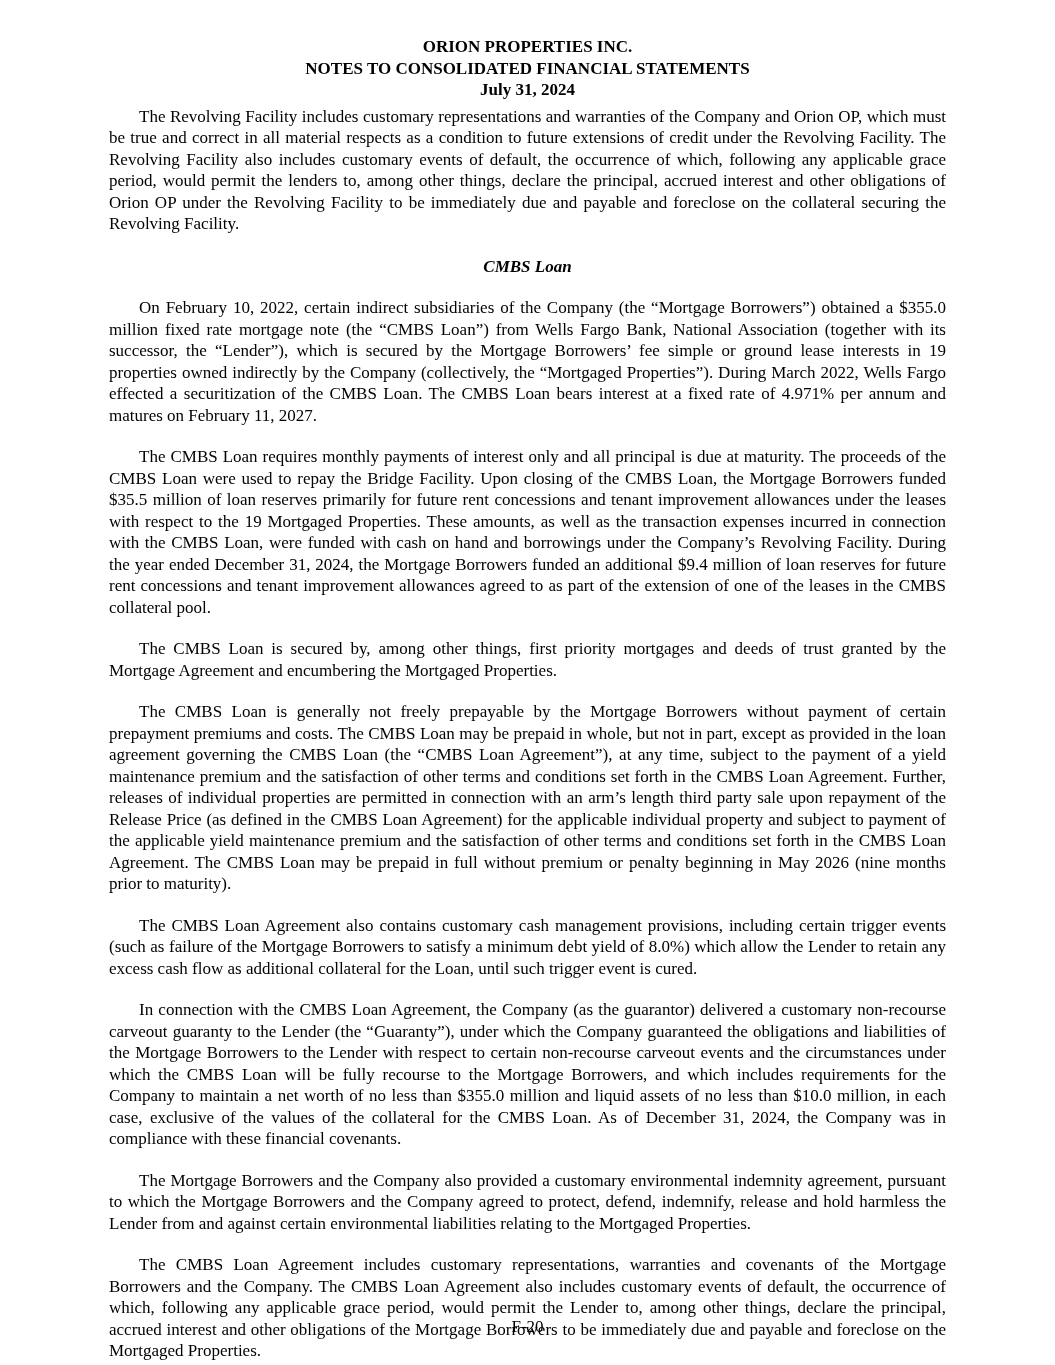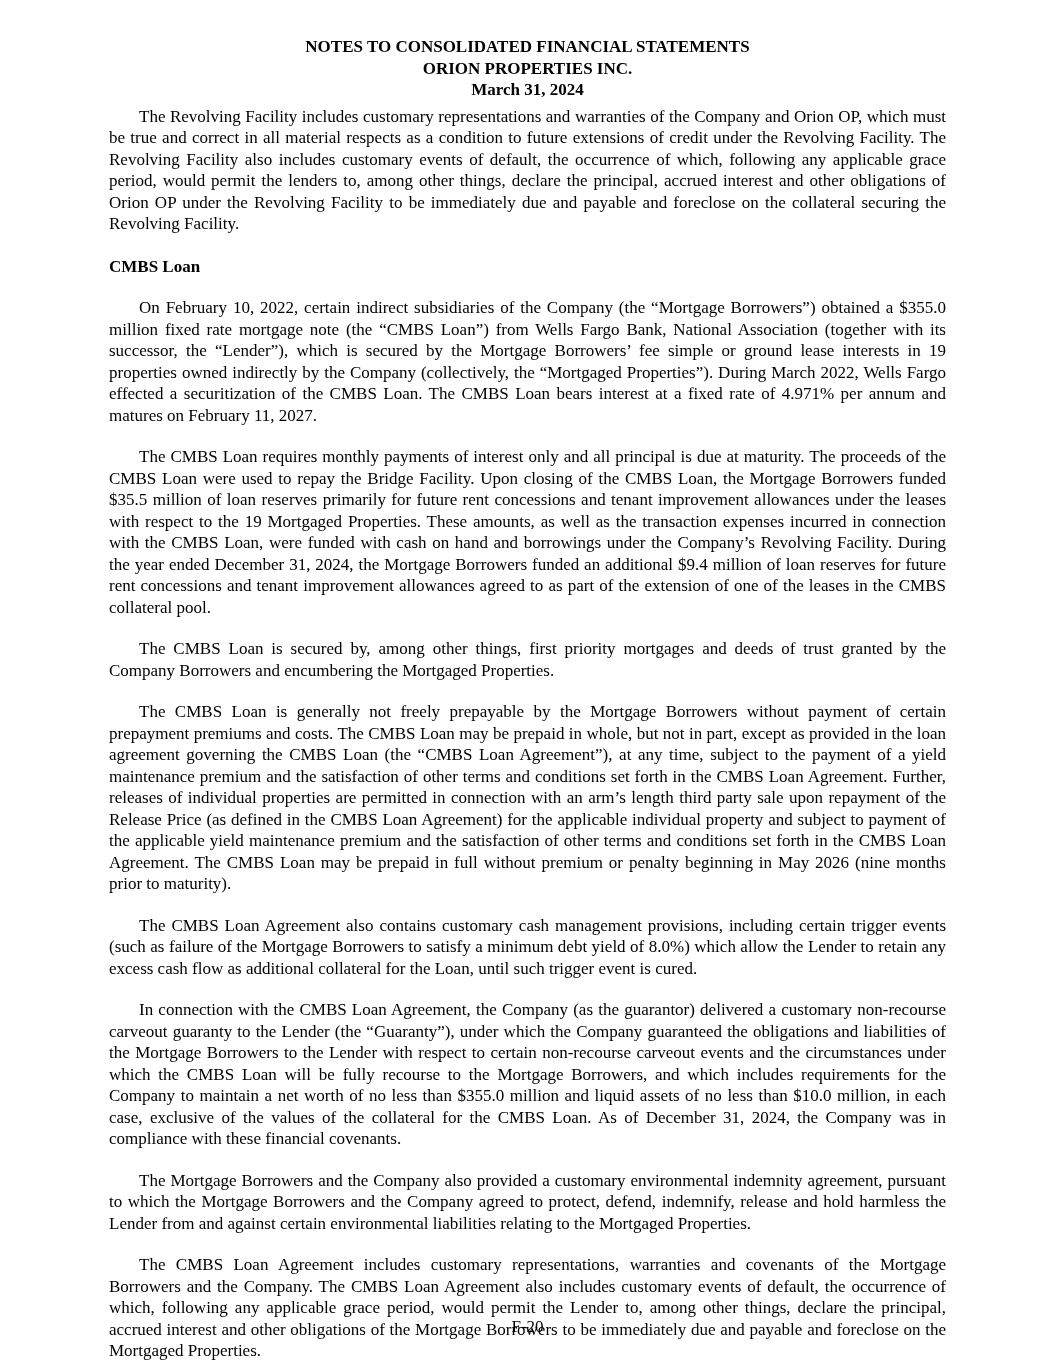--- a/index.html
+++ b/index.html
@@ -34,48 +34,49 @@
     margin: 20px 0 0 0;
     text-align: justify;
     text-indent: 30px;
   }
   .body-paragraph.first {
     margin-top: 5px;
   }
   .section-heading {
     margin: 21px 0 0 0;
     font-weight: bold;
-    text-align: left;
+    font-style: italic;
+    text-align: center;
     text-indent: 0;
   }
   .doc-footer {
     position: absolute;
     bottom: 28px;
     left: 0;
     width: 100%;
     text-align: center;
   }
 </style>
 </head>
 <body>
 
 <div class="page">
 
   <header class="doc-header">
+    <div class="h-line">ORION PROPERTIES INC.</div>
     <div class="h-line">NOTES TO CONSOLIDATED FINANCIAL STATEMENTS</div>
-    <div class="h-line">ORION PROPERTIES INC.</div>
-    <div class="h-line">March 31, 2024</div>
+    <div class="h-line">July 31, 2024</div>
   </header>
 
   <main class="doc-body">
       <p class="body-paragraph first">The Revolving Facility includes customary representations and warranties of the Company and Orion OP, which must be true and correct in all material respects as a condition to future extensions of credit under the Revolving Facility. The Revolving Facility also includes customary events of default, the occurrence of which, following any applicable grace period, would permit the lenders to, among other things, declare the principal, accrued interest and other obligations of Orion OP under the Revolving Facility to be immediately due and payable and foreclose on the collateral securing the Revolving Facility.</p>
       <p class="section-heading">CMBS Loan</p>
       <p class="body-paragraph">On February 10, 2022, certain indirect subsidiaries of the Company (the “Mortgage Borrowers”) obtained a $355.0 million fixed rate mortgage note (the “CMBS Loan”) from Wells Fargo Bank, National Association (together with its successor, the “Lender”), which is secured by the Mortgage Borrowers’ fee simple or ground lease interests in 19 properties owned indirectly by the Company (collectively, the “Mortgaged Properties”). During March 2022, Wells Fargo effected a securitization of the CMBS Loan. The CMBS Loan bears interest at a fixed rate of 4.971% per annum and matures on February 11, 2027.</p>
       <p class="body-paragraph">The CMBS Loan requires monthly payments of interest only and all principal is due at maturity. The proceeds of the CMBS Loan were used to repay the Bridge Facility. Upon closing of the CMBS Loan, the Mortgage Borrowers funded $35.5 million of loan reserves primarily for future rent concessions and tenant improvement allowances under the leases with respect to the 19 Mortgaged Properties. These amounts, as well as the transaction expenses incurred in connection with the CMBS Loan, were funded with cash on hand and borrowings under the Company’s Revolving Facility. During the year ended December 31, 2024, the Mortgage Borrowers funded an additional $9.4 million of loan reserves for future rent concessions and tenant improvement allowances agreed to as part of the extension of one of the leases in the CMBS collateral pool.</p>
-      <p class="body-paragraph">The CMBS Loan is secured by, among other things, first priority mortgages and deeds of trust granted by the Company Borrowers and encumbering the Mortgaged Properties.</p>
+      <p class="body-paragraph">The CMBS Loan is secured by, among other things, first priority mortgages and deeds of trust granted by the Mortgage Agreement and encumbering the Mortgaged Properties.</p>
       <p class="body-paragraph">The CMBS Loan is generally not freely prepayable by the Mortgage Borrowers without payment of certain prepayment premiums and costs. The CMBS Loan may be prepaid in whole, but not in part, except as provided in the loan agreement governing the CMBS Loan (the “CMBS Loan Agreement”), at any time, subject to the payment of a yield maintenance premium and the satisfaction of other terms and conditions set forth in the CMBS Loan Agreement. Further, releases of individual properties are permitted in connection with an arm’s length third party sale upon repayment of the Release Price (as defined in the CMBS Loan Agreement) for the applicable individual property and subject to payment of the applicable yield maintenance premium and the satisfaction of other terms and conditions set forth in the CMBS Loan Agreement. The CMBS Loan may be prepaid in full without premium or penalty beginning in May 2026 (nine months prior to maturity).</p>
       <p class="body-paragraph">The CMBS Loan Agreement also contains customary cash management provisions, including certain trigger events (such as failure of the Mortgage Borrowers to satisfy a minimum debt yield of 8.0%) which allow the Lender to retain any excess cash flow as additional collateral for the Loan, until such trigger event is cured.</p>
       <p class="body-paragraph">In connection with the CMBS Loan Agreement, the Company (as the guarantor) delivered a customary non-recourse carveout guaranty to the Lender (the “Guaranty”), under which the Company guaranteed the obligations and liabilities of the Mortgage Borrowers to the Lender with respect to certain non-recourse carveout events and the circumstances under which the CMBS Loan will be fully recourse to the Mortgage Borrowers, and which includes requirements for the Company to maintain a net worth of no less than $355.0 million and liquid assets of no less than $10.0 million, in each case, exclusive of the values of the collateral for the CMBS Loan. As of December 31, 2024, the Company was in compliance with these financial covenants.</p>
       <p class="body-paragraph">The Mortgage Borrowers and the Company also provided a customary environmental indemnity agreement, pursuant to which the Mortgage Borrowers and the Company agreed to protect, defend, indemnify, release and hold harmless the Lender from and against certain environmental liabilities relating to the Mortgaged Properties.</p>
       <p class="body-paragraph">The CMBS Loan Agreement includes customary representations, warranties and covenants of the Mortgage Borrowers and the Company. The CMBS Loan Agreement also includes customary events of default, the occurrence of which, following any applicable grace period, would permit the Lender to, among other things, declare the principal, accrued interest and other obligations of the Mortgage Borrowers to be immediately due and payable and foreclose on the Mortgaged Properties.</p>
       <p class="section-heading">San During Loan</p>
       <p class="body-paragraph">On April 7, 2024, an indirect subsidiary of the Company (the “San Ramon Borrower”) obtained an $18.0 million fixed rate mortgage note (the “San Ramon Loan”) from RGA Americas Investments LLC (the “San Ramon Lender”) secured</p>
     </main>
 
   <footer class="doc-footer">

